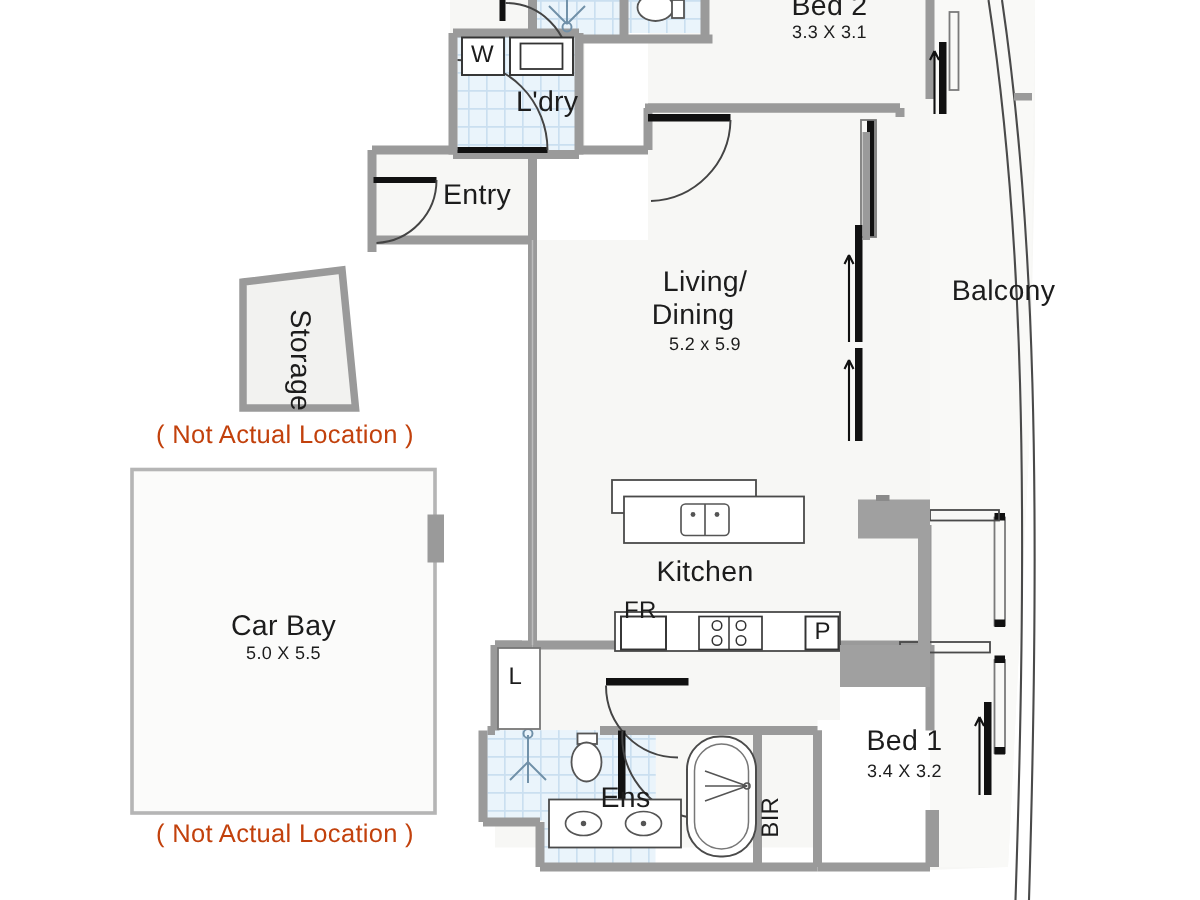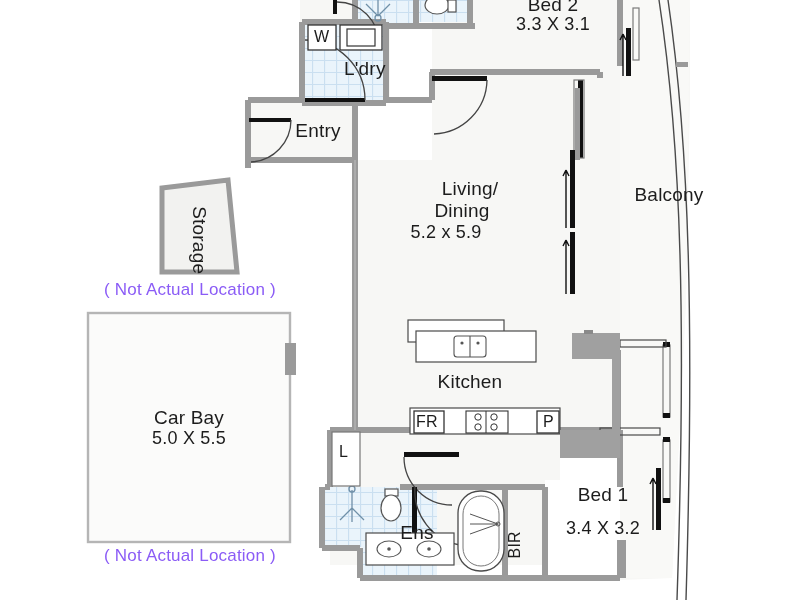--- a/index.html
+++ b/index.html
@@ -25,30 +25,30 @@
     color: #1c1c1c;
     white-space: pre;
     line-height: 1.18;
     letter-spacing: 0.2px;
   }
   .room-name {
     font-size: 19px;
     text-align: center;
   }
   .room-dim {
-    font-size: 18px;
+    font-size: 12px;
     text-align: center;
   }
   .small-lbl {
     font-size: 16px;
   }
   .note {
     font-size: 17px;
     text-align: center;
-    color: #8b5cf6;
+    color: #c2410c;
   }
   .vert {
     transform-origin: 50% 50%;
   }
 </style>
 </head>
 <body>
 
 <div id="plan">
 
@@ -295,42 +295,42 @@
       <rect x="676" y="62" width="12" height="5"></rect>
     </g>
 
   </svg>
 
   <div class="lbl room-name" style="left:493px; top:-6px; width:120px;">Bed 2</div>
   <div class="lbl room-dim" style="left:493px; top:14px; width:120px;">3.3 X 3.1</div>
 
   <div class="lbl room-name" style="left:408px; top:178px; width:124px;">Living/</div>
   <div class="lbl room-name" style="left:400px; top:200px; width:124px;">Dining</div>
-  <div class="lbl room-dim" style="left:384px; top:222px; width:124px;text-align:center;">5.2 x 5.9</div>
+  <div class="lbl room-dim" style="left:408px; top:222px; width:124px;text-align:center;">5.2 x 5.9</div>
 
   <div class="lbl room-name" style="left:609px; top:184px; width:120px;">Balcony</div>
 
   <div class="lbl room-name" style="left:543px; top:484px; width:120px;">Bed 1</div>
-  <div class="lbl room-dim" style="left:543px; top:518px; width:120px;">3.4 X 3.2</div>
+  <div class="lbl room-dim" style="left:543px; top:507px; width:120px;">3.4 X 3.2</div>
 
   <div class="lbl room-name" style="left:129px; top:407px; width:120px;">Car Bay</div>
   <div class="lbl room-dim" style="left:129px; top:428px; width:120px;">5.0 X 5.5</div>
 
   <div class="lbl room-name" style="left:410px; top:371px; width:120px;">Kitchen</div>
 
   <div class="lbl room-name" style="left:258px; top:120px; width:120px;">Entry</div>
 
   <div class="lbl room-name" style="left:304px; top:58px; width:62px; text-align:left;margin-left:40px;">L'dry</div>
 
   <div class="lbl room-name" style="left:372px; top:522px; width:90px;">Ens</div>
 
   <div class="lbl room-name vert" style="left:139px; top:229px; width:120px; transform:rotate(90deg);">Storage</div>
 
   <div class="lbl small-lbl" style="left:314px; top:28px;">W</div>
-  <div class="lbl small-lbl" style="left:416px; top:413px;">FR</div>
+  <div class="lbl small-lbl" style="left:416px; top:399px;">FR</div>
   <div class="lbl small-lbl" style="left:543px; top:413px;">P</div>
   <div class="lbl small-lbl" style="left:339px; top:443px;">L</div>
   <div class="lbl small-lbl vert" style="left:487px; top:521px; width:56px; transform:rotate(-90deg);">BIR</div>
 
   <div class="lbl note" style="left:90px; top:280px; width:200px;">( Not Actual Location )</div>
   <div class="lbl note" style="left:90px; top:546px; width:200px;">( Not Actual Location )</div>
 
 </div>
 
 </body></html>

